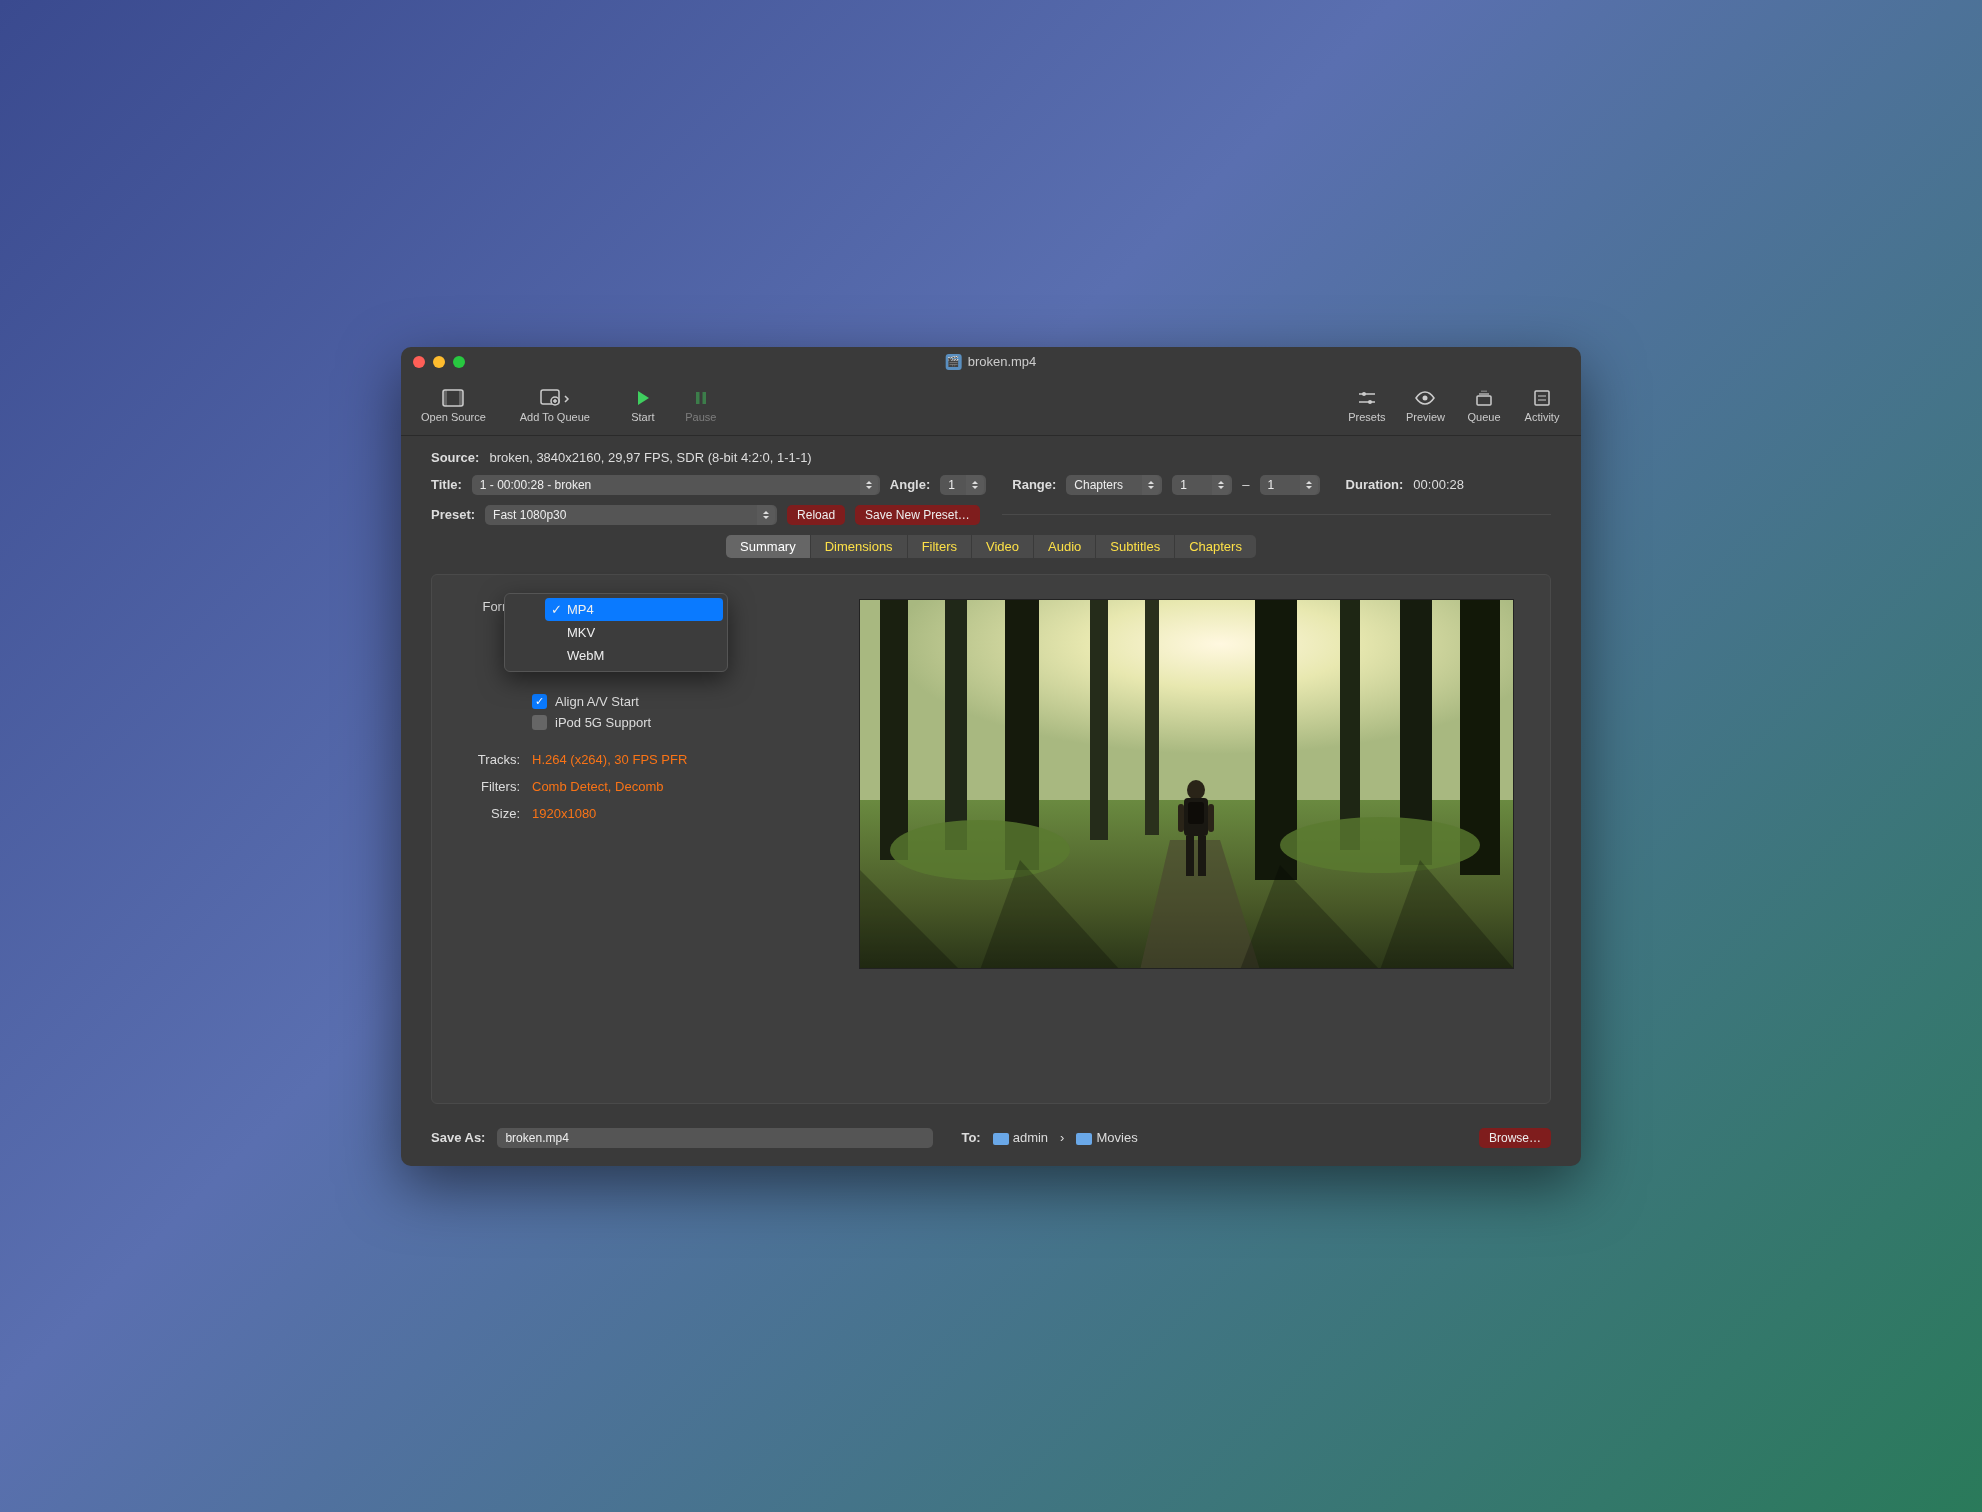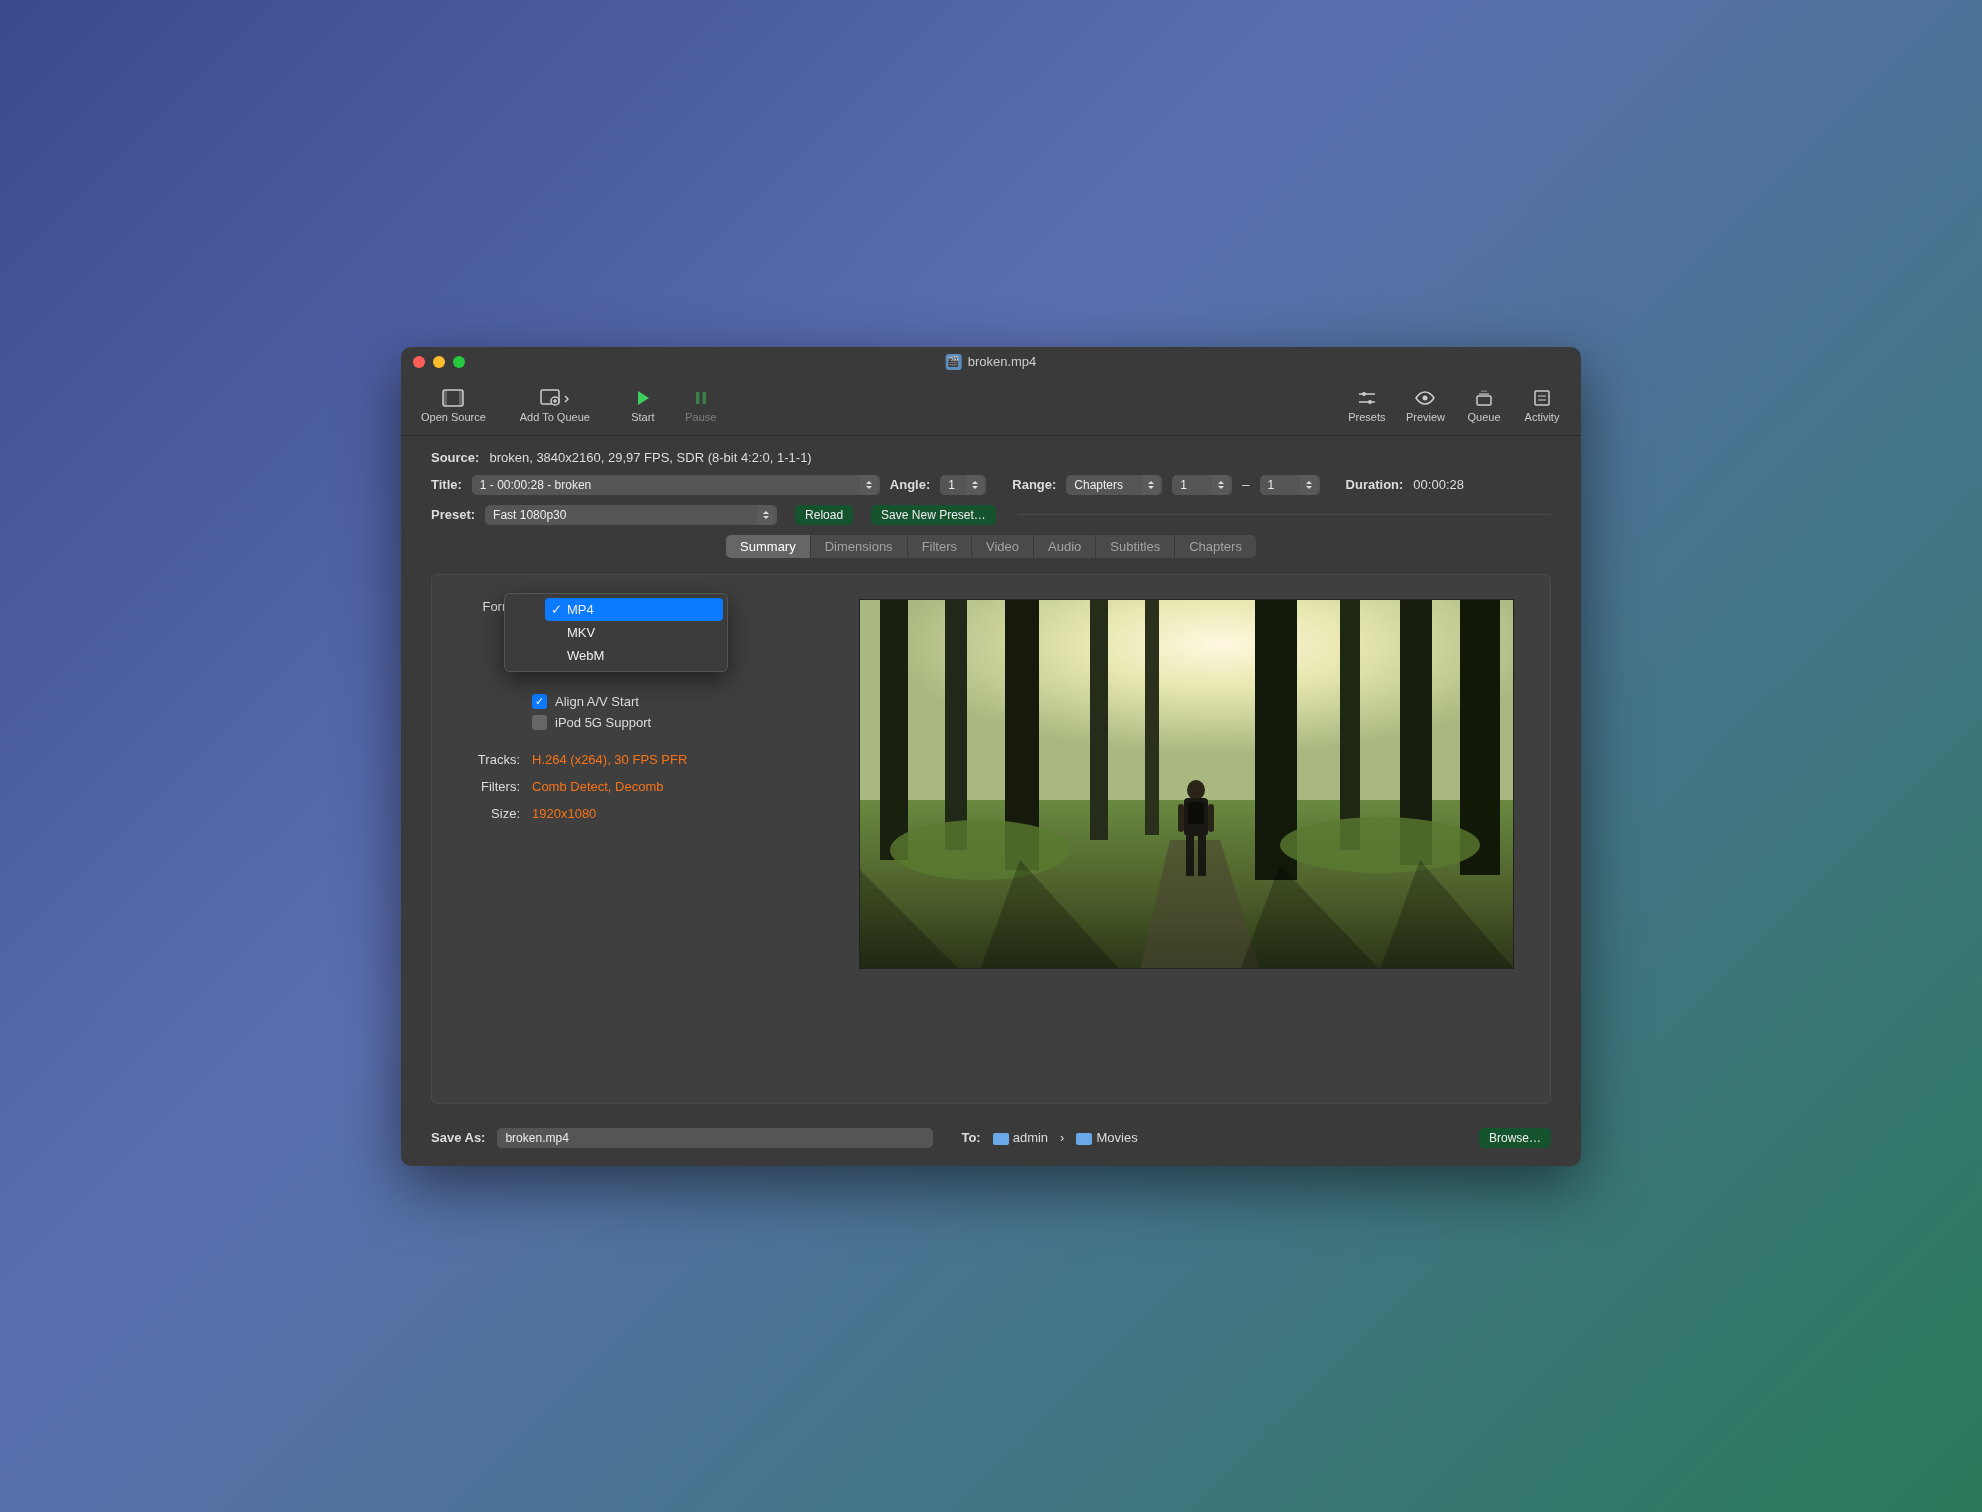--- a/index.html
+++ b/index.html
@@ -20,24 +20,24 @@
 .tb-btn .lbl { font-size: 11px; white-space: nowrap; }
 .tb-btn.dim { opacity: 0.45; }
 .spacer { flex: 1; }
 .content { padding: 14px 30px 10px; color: #ddd; font-size: 13px; }
 .row { display: flex; align-items: center; margin-bottom: 10px; gap: 10px; }
 .label { font-weight: 600; color: #ddd; }
 .select { background: #555; border-radius: 5px; padding: 3px 22px 3px 8px; position: relative; color: #eee; font-size: 12px; display: flex; align-items: center; }
 .select .arrows { position: absolute; right: 2px; top: 0; bottom: 0; width: 18px; background: #5a5a5a; border-radius: 0 5px 5px 0; display: flex; flex-direction: column; align-items: center; justify-content: center; }
 .select .arrows::before { content: ""; border: 3px solid transparent; border-bottom-color: #ddd; margin-bottom: 1px; }
 .select .arrows::after { content: ""; border: 3px solid transparent; border-top-color: #ddd; margin-top: 1px; }
-.btn { background: #14532d; border-radius: 5px; padding: 3px 10px; font-size: 12px; color: #eee; margin-left: 8px; }
+.btn { background: #7f1d1d; border-radius: 5px; padding: 3px 10px; font-size: 12px; color: #eee; }
 hr.line { border: none; border-top: 1px solid #4a4a4a; flex: 1; margin-left: 12px; }
 .tabs { display: flex; justify-content: center; margin: 10px 0 16px; }
-.tab { padding: 4px 14px; background: #4a4a4a; color: #a3a3a3; font-size: 13px; border-right: 1px solid #3a3a3a; }
+.tab { padding: 4px 14px; background: #4a4a4a; color: #fde047; font-size: 13px; border-right: 1px solid #3a3a3a; }
 .tab:first-child { border-radius: 5px 0 0 5px; }
 .tab:last-child { border-radius: 0 5px 5px 0; border-right: none; }
 .tab.active { background: #666; color: #fff; }
 .panel { background: #3f3f3f; border: 1px solid #4a4a4a; border-radius: 6px; padding: 24px 28px; display: flex; gap: 30px; min-height: 530px; }
 .left { width: 360px; position: relative; }
 .info-row { display: flex; margin-bottom: 12px; }
 .info-row .k { width: 60px; text-align: right; margin-right: 12px; color: #ddd; }
 .info-row .v { color: #f97316; }
 .check-row { display: flex; align-items: center; gap: 8px; margin: 6px 0 6px 72px; }
 .check { width: 15px; height: 15px; border-radius: 3px; background: #666; display: flex; align-items: center; justify-content: center; font-size: 11px; color: #fff; }

